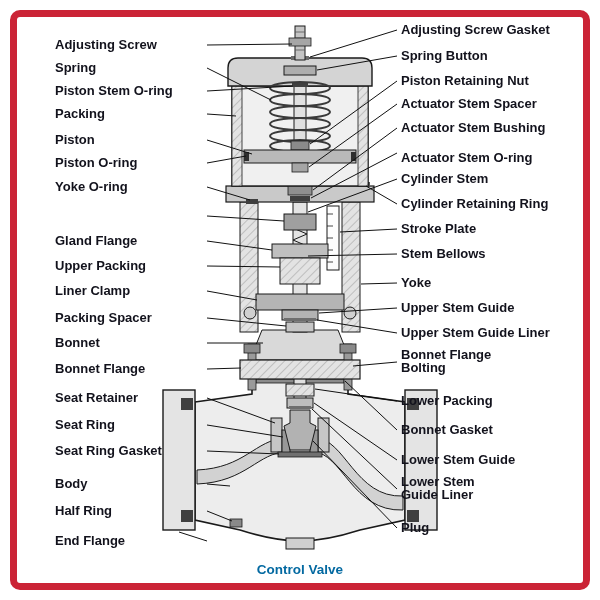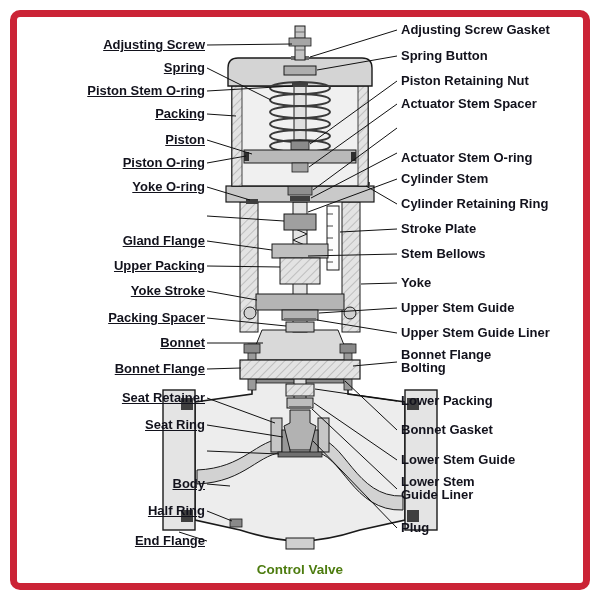--- a/index.html
+++ b/index.html
@@ -1,25 +1,25 @@
 <!DOCTYPE html>
 <html><head>
 <meta charset="utf-8">
 <style>
   * { margin:0; padding:0; box-sizing:border-box; }
   html,body { width:600px; height:600px; background:#ffffff; font-family:"Liberation Sans",sans-serif; }
   .stage { position:relative; width:600px; height:600px; background:#fff; overflow:hidden; }
   .frame { position:absolute; inset:10px; border:7px solid #cb2436; border-radius:10px; }
   svg.drawing { position:absolute; left:0; top:0; }
   .lbl { position:absolute; font-size:13px; font-weight:bold; color:#12121c; line-height:13px; }
-  .lbl.left  { width:150px; text-align:right; right:395px;text-decoration:underline; }
+  .lbl.left  { width:150px; right:395px; }
   .lbl.right { width:150px; text-align:left; left:401px; }
   .lbl.narrow { width:92px; }
   .caption { position:absolute; left:0; top:562px; width:100%; text-align:center;
-             font-size:13.5px; font-weight:bold; color:#4d7c0f; }
+             font-size:13.5px; font-weight:bold; color:#0369a1; }
 </style>
 </head>
 <body>
 
 <div class="stage">
   <div class="frame"></div>
 
   <svg class="drawing" width="600" height="600" viewBox="0 0 600 600">
     <defs>
       <pattern id="hatch" patternUnits="userSpaceOnUse" width="6" height="6" patternTransform="rotate(45)">
@@ -164,34 +164,36 @@
 
   <div class="lbl left" style="top:38px">Adjusting Screw</div>
   <div class="lbl left" style="top:61px">Spring</div>
   <div class="lbl left" style="top:84px">Piston Stem O-ring</div>
   <div class="lbl left" style="top:107px">Packing</div>
   <div class="lbl left" style="top:133px">Piston</div>
   <div class="lbl left" style="top:156px">Piston O-ring</div>
   <div class="lbl left" style="top:180px">Yoke O-ring</div>
   <div class="lbl left" style="top:234px">Gland Flange</div>
   <div class="lbl left" style="top:259px">Upper Packing</div>
-  <div class="lbl left" style="top:284px">Yoke Stroke</div>
+  <div class="lbl left" style="top:284px">Liner Clamp</div>
   <div class="lbl left" style="top:311px">Packing Spacer</div>
   <div class="lbl left" style="top:336px">Bonnet</div>
   <div class="lbl left" style="top:362px">Bonnet Flange</div>
   <div class="lbl left" style="top:391px">Seat Retainer</div>
   <div class="lbl left" style="top:418px">Seat Ring</div>
+  <div class="lbl left" style="top:444px">Seat Ring Gasket</div>
   <div class="lbl left" style="top:477px">Body</div>
   <div class="lbl left" style="top:504px">Half Ring</div>
   <div class="lbl left" style="top:534px">End Flange</div>
 
   <div class="lbl right" style="top:23px">Adjusting Screw Gasket</div>
   <div class="lbl right" style="top:49px">Spring Button</div>
   <div class="lbl right" style="top:74px">Piston Retaining Nut</div>
   <div class="lbl right" style="top:97px">Actuator Stem Spacer</div>
+  <div class="lbl right" style="top:121px">Actuator Stem Bushing</div>
   <div class="lbl right" style="top:151px">Actuator Stem O-ring</div>
   <div class="lbl right" style="top:172px">Cylinder Stem</div>
   <div class="lbl right" style="top:197px">Cylinder Retaining Ring</div>
   <div class="lbl right" style="top:222px">Stroke Plate</div>
   <div class="lbl right" style="top:247px">Stem Bellows</div>
   <div class="lbl right" style="top:276px">Yoke</div>
   <div class="lbl right" style="top:301px">Upper Stem Guide</div>
   <div class="lbl right" style="top:326px">Upper Stem Guide Liner</div>
   <div class="lbl right narrow" style="top:348px">Bonnet Flange Bolting</div>
   <div class="lbl right" style="top:394px">Lower Packing</div>

